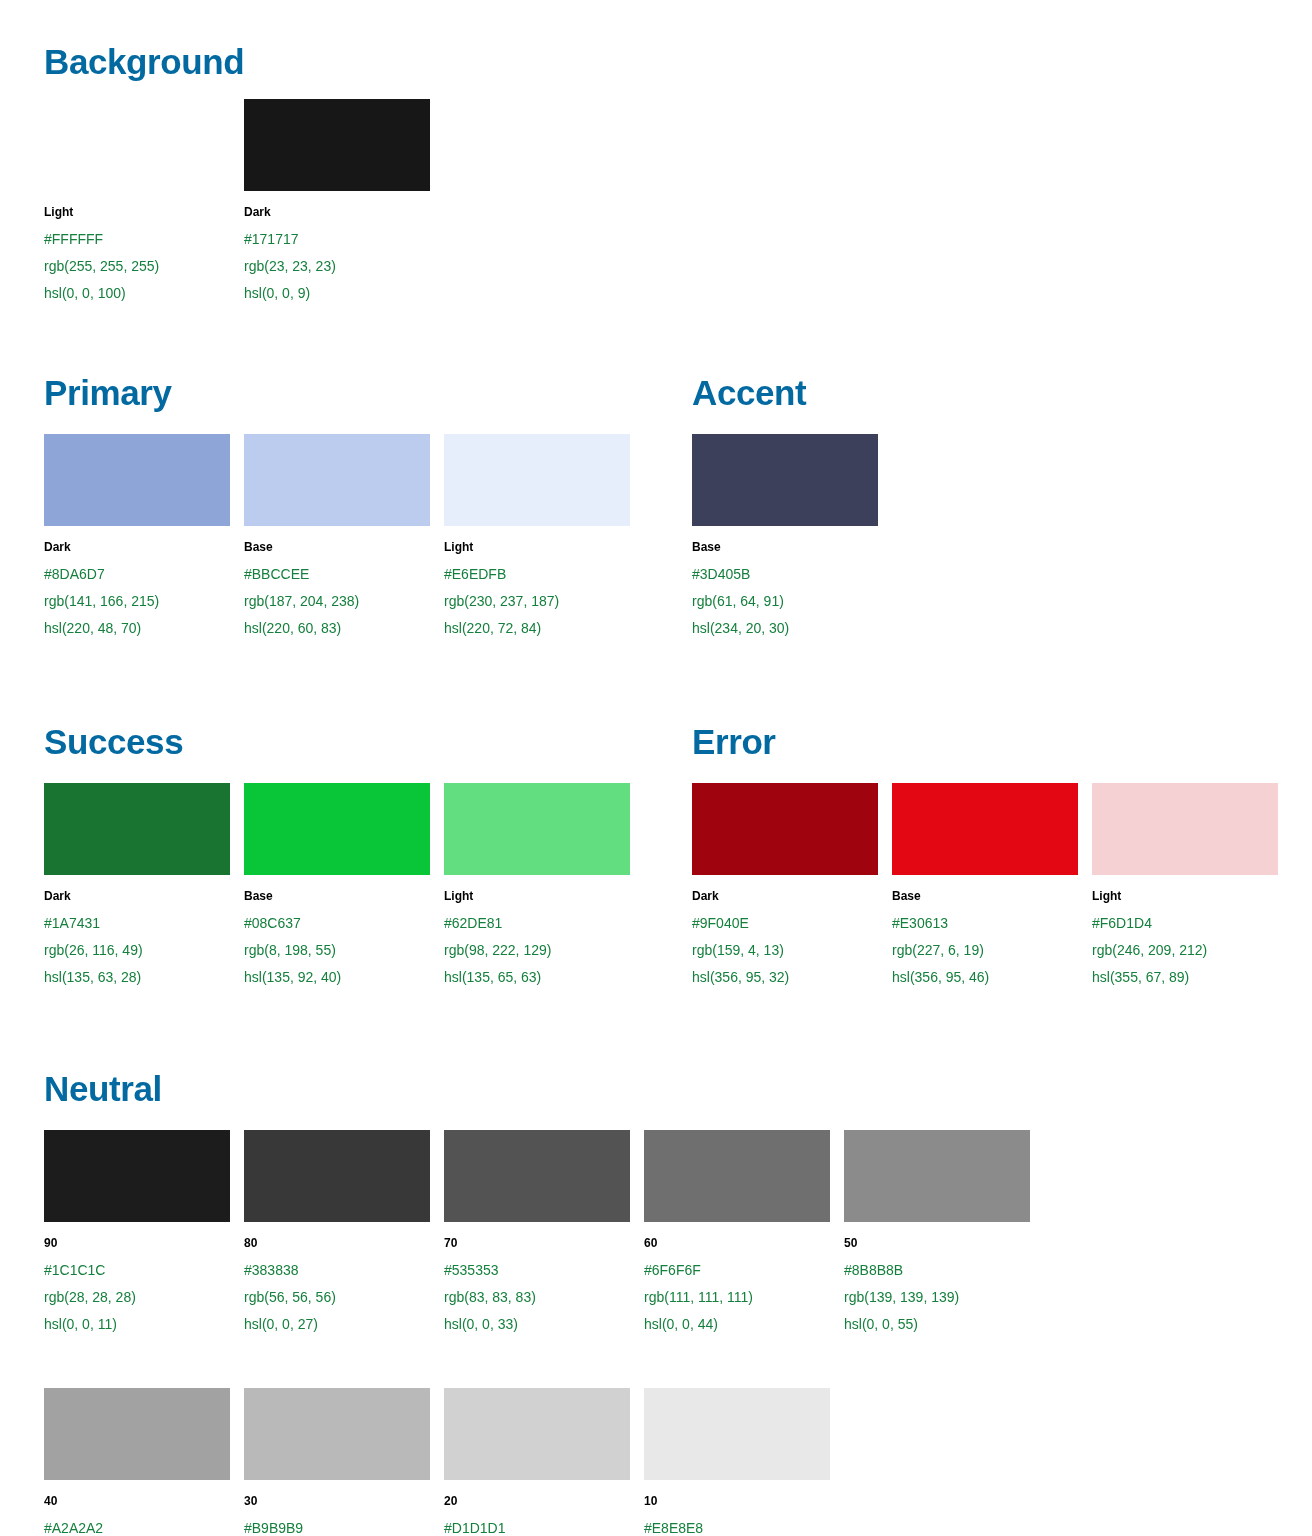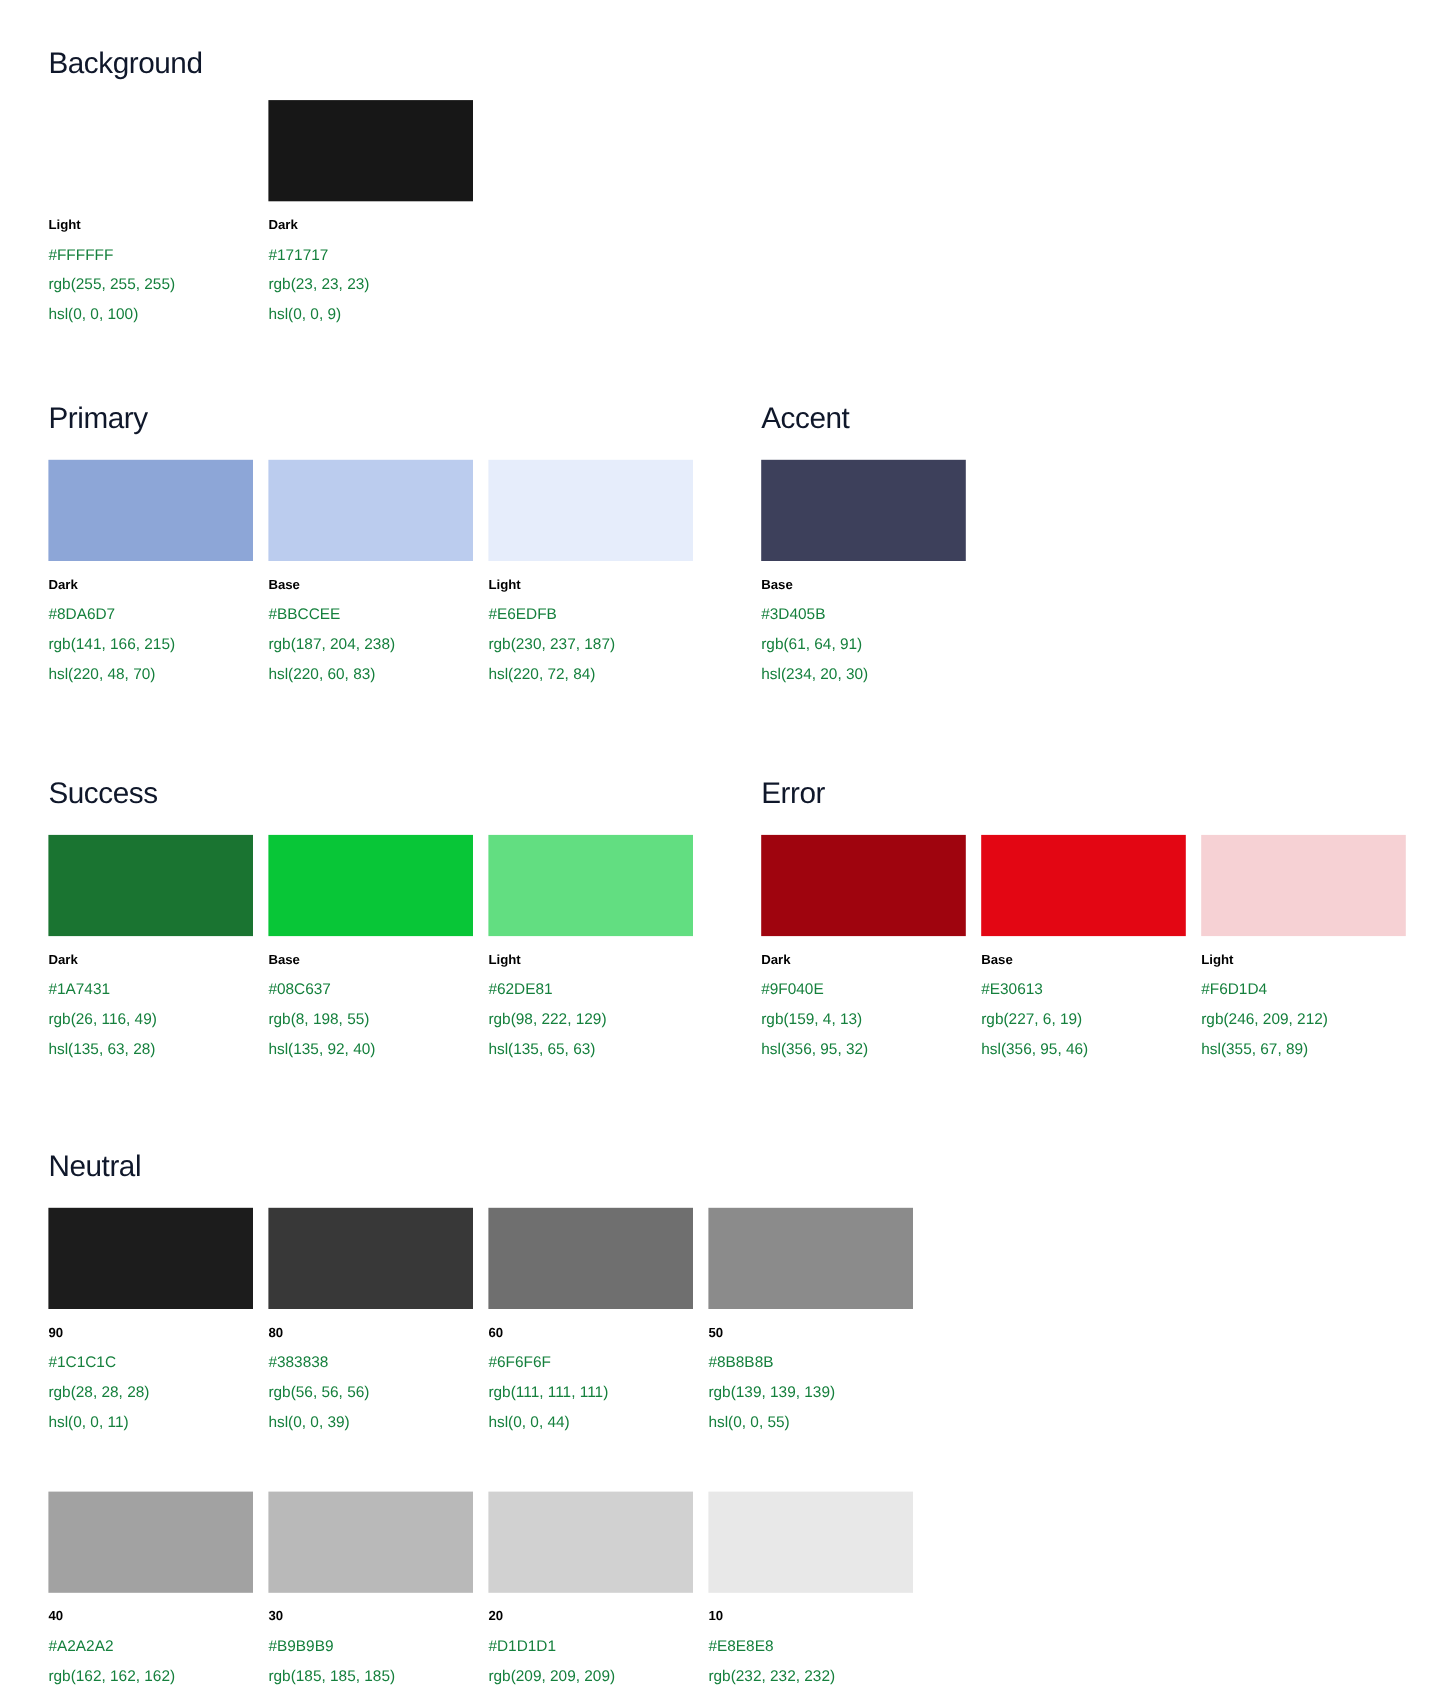--- a/index.html
+++ b/index.html
@@ -13,25 +13,25 @@
     overflow: hidden;
   }
   .page {
     width: 1312px;
     padding: 44px 48px 0 44px;
   }
 
   
   .section { margin-bottom: 0; }
   .section-heading {
-    font-size: 27px;
-    font-weight: normal;
+    font-size: 35px;
+    font-weight: bold;
     letter-spacing: -0.4px;
     line-height: 1;
-    color: #0f172a;
+    color: #0369a1;
     margin: 0;
     white-space: nowrap;
   }
 
   
   .swatch-row {
     display: flex;
     gap: 14px;
   }
   .swatch-cell {
@@ -242,21 +242,30 @@
             <div class="swatch-val">rgb(28, 28, 28)</div>
             <div class="swatch-val">hsl(0, 0, 11)</div>
           </div>
         </div>
         <div class="swatch-cell">
           <div class="swatch-chip" style="background: rgb(56, 56, 56);"></div>
           <div class="swatch-meta">
             <div class="swatch-name">80</div>
             <div class="swatch-val">#383838</div>
             <div class="swatch-val">rgb(56, 56, 56)</div>
-            <div class="swatch-val">hsl(0, 0, 39)</div>
+            <div class="swatch-val">hsl(0, 0, 27)</div>
+          </div>
+        </div>
+        <div class="swatch-cell">
+          <div class="swatch-chip" style="background: rgb(83, 83, 83);"></div>
+          <div class="swatch-meta">
+            <div class="swatch-name">70</div>
+            <div class="swatch-val">#535353</div>
+            <div class="swatch-val">rgb(83, 83, 83)</div>
+            <div class="swatch-val">hsl(0, 0, 33)</div>
           </div>
         </div>
         <div class="swatch-cell">
           <div class="swatch-chip" style="background: rgb(111, 111, 111);"></div>
           <div class="swatch-meta">
             <div class="swatch-name">60</div>
             <div class="swatch-val">#6F6F6F</div>
             <div class="swatch-val">rgb(111, 111, 111)</div>
             <div class="swatch-val">hsl(0, 0, 44)</div>
           </div>

